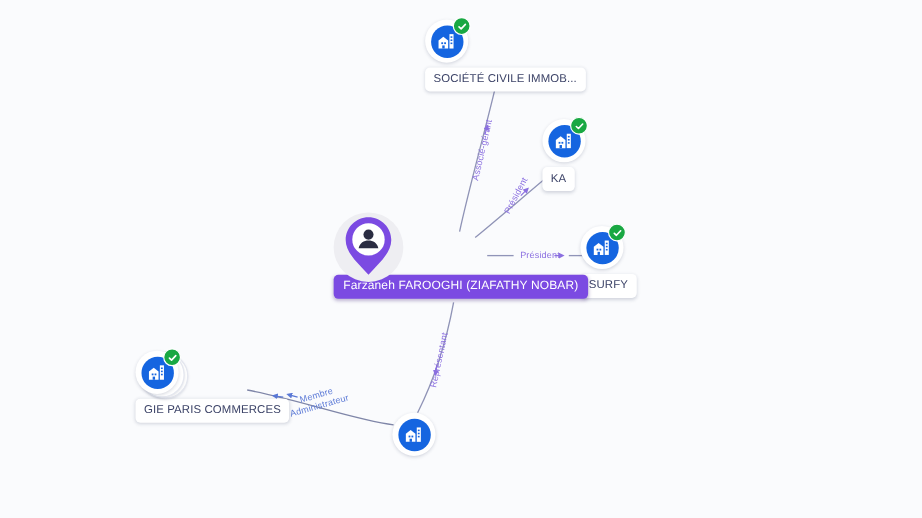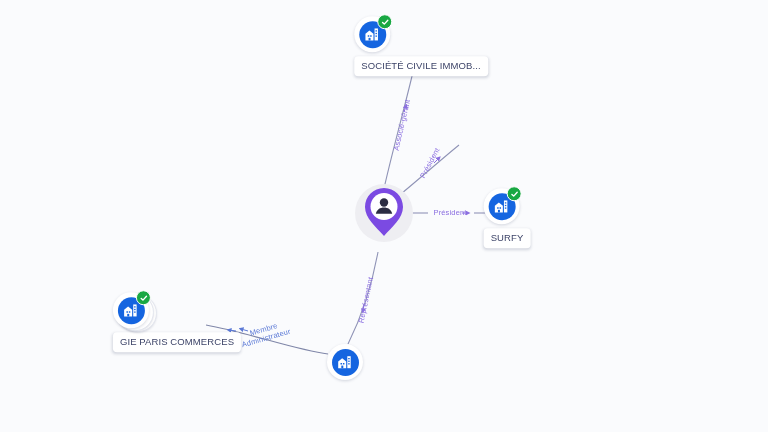--- a/index.html
+++ b/index.html
@@ -213,20 +213,44 @@
       </div>
       <div class="badge">
         <svg width="8" height="8" viewBox="0 0 10 10">
           <path d="M1.6 5.2 L3.8 7.3 L8.2 2.6" stroke="#ffffff" stroke-width="1.7" fill="none" stroke-linecap="round" stroke-linejoin="round"></path>
         </svg>
       </div>
     </div>
     <div class="node-label">SOCIÉTÉ CIVILE IMMOB...</div>
   </div>
 
+  <div class="node" style="left:470px; top:129px;">
+    <div class="company-disc">
+      <div class="ring">
+        <div class="inner">
+          <svg width="16" height="16" viewBox="0 0 16 16">
+            <path d="M1.2 14.2 L1.2 7.4 L5.2 4.3 L9.2 7.4 L9.2 14.2 Z" fill="#ffffff"></path>
+            <rect x="10.3" y="2.2" width="3.4" height="12" fill="#ffffff"></rect>
+            <rect x="3.5" y="9.0" width="1.5" height="1.5" fill="#1565e0"></rect>
+            <rect x="5.9" y="9.0" width="1.5" height="1.5" fill="#1565e0"></rect>
+            <rect x="4.3" y="11.6" width="2.0" height="2.6" fill="#1565e0"></rect>
+            <rect x="11.2" y="4.0" width="1.5" height="1.3" fill="#1565e0"></rect>
+            <rect x="11.2" y="6.6" width="1.5" height="1.3" fill="#1565e0"></rect>
+            <rect x="11.2" y="9.2" width="1.5" height="1.3" fill="#1565e0"></rect>
+          </svg>
+        </div>
+      </div>
+      <div class="badge">
+        <svg width="8" height="8" viewBox="0 0 10 10">
+          <path d="M1.6 5.2 L3.8 7.3 L8.2 2.6" stroke="#ffffff" stroke-width="1.7" fill="none" stroke-linecap="round" stroke-linejoin="round"></path>
+        </svg>
+      </div>
+    </div>
+    <div class="node-label">KA</div>
+  </div>
 
   <div class="node" style="left:507px; top:218px;">
     <div class="company-disc">
       <div class="ring">
         <div class="inner">
           <svg width="16" height="16" viewBox="0 0 16 16">
             <path d="M1.2 14.2 L1.2 7.4 L5.2 4.3 L9.2 7.4 L9.2 14.2 Z" fill="#ffffff"></path>
             <rect x="10.3" y="2.2" width="3.4" height="12" fill="#ffffff"></rect>
             <rect x="3.5" y="9.0" width="1.5" height="1.5" fill="#1565e0"></rect>
             <rect x="5.9" y="9.0" width="1.5" height="1.5" fill="#1565e0"></rect>
@@ -296,15 +320,16 @@
     <div class="person-halo">
       <div class="pin">
         <svg width="40" height="50" viewBox="0 0 40 50">
           <path d="M20 1 C9.5 1 1 9.5 1 20 C1 31 12 40 20 49 C28 40 39 31 39 20 C39 9.5 30.5 1 20 1 Z" fill="#7b4ae2"></path>
           <circle cx="20" cy="19.5" r="13.5" fill="#ffffff"></circle>
           <circle cx="20" cy="15.5" r="4.2" fill="#2b2d42"></circle>
           <path d="M11.8 26.8 C12.8 22.4 16.1 20.4 20 20.4 C23.9 20.4 27.2 22.4 28.2 26.8 Z" fill="#2b2d42"></path>
         </svg>
       </div>
     </div>
+    <div class="node-label person">Farzaneh FAROOGHI (ZIAFATHY NOBAR)</div>
   </div>
 
 </div>
 
 </body></html>

